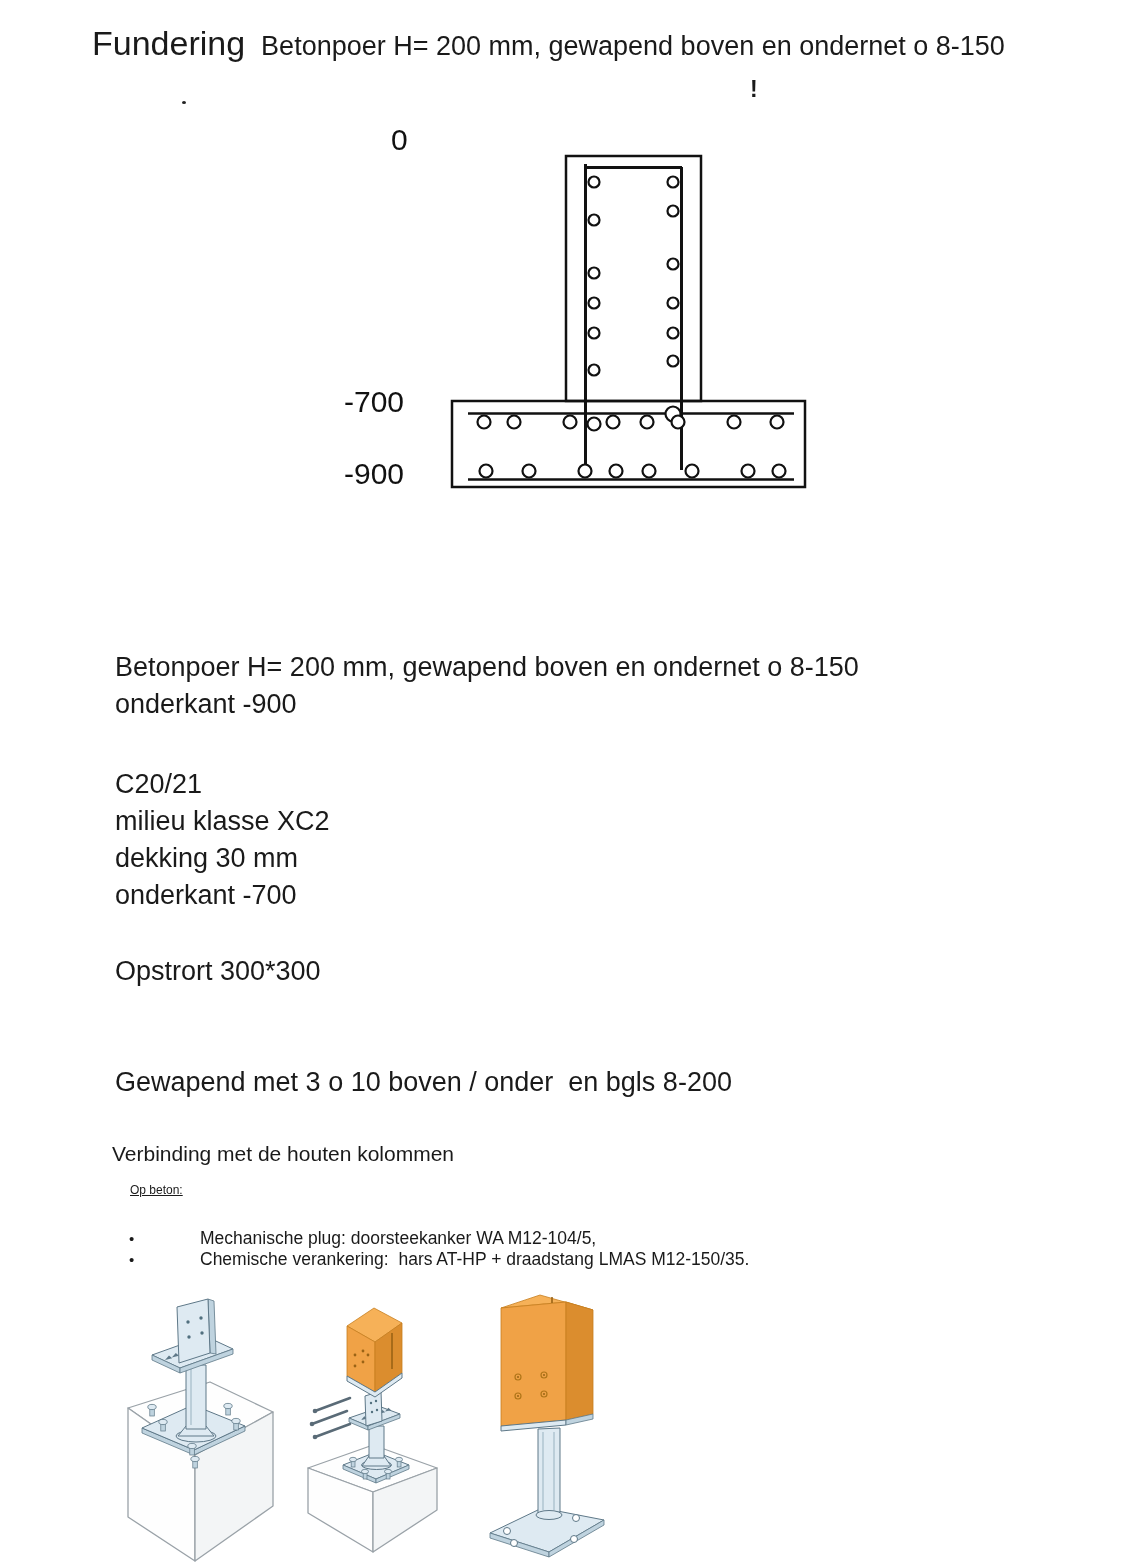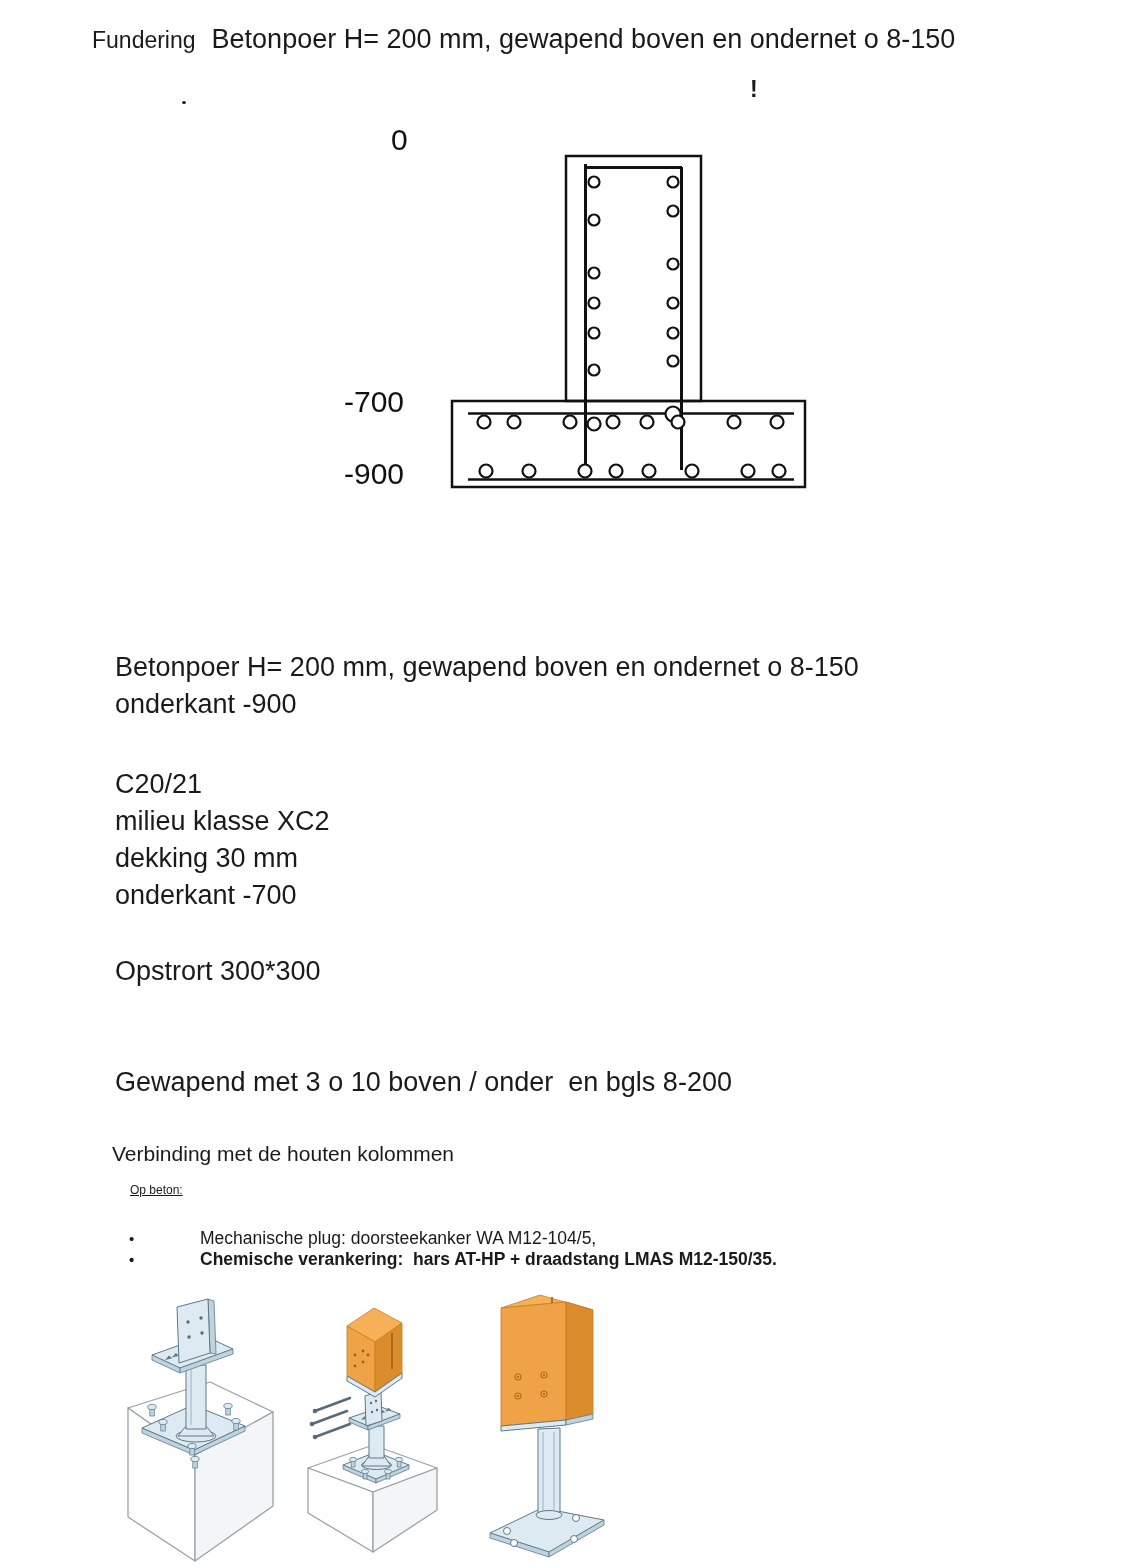--- a/index.html
+++ b/index.html
@@ -5,42 +5,42 @@
   html,body{margin:0;padding:0;}
   body{
     width:1124px;height:1568px;background:#ffffff;position:relative;overflow:hidden;
     font-family:"Liberation Sans",sans-serif;color:var(--ink,#1a1a1a);
   }
   .page{position:absolute;inset:0;}
   .pre{white-space:pre-wrap;}
 
   
   .hline1{position:absolute;left:92px;top:24px;white-space:nowrap;}
-  .hline1 .title{font-size:23px;margin-top:6px;}
+  .hline1 .title{font-size:34px;margin-top:6px;}
   .hline1 .subtitle{font-size:27px;margin-left:16px;}
   .hline2{position:absolute;left:92px;top:62px;font-size:29px;}
   .stray-exclaim{position:absolute;left:750px;top:78px;font-size:23px;font-weight:700;line-height:23px;}
   .stray-dot{position:absolute;left:182px;top:101px;width:4px;height:3px;background:#222;border-radius:50%;}
 
   
   #diagram-svg{position:absolute;left:330px;top:112px;width:500px;height:392px;}
   #diagram-svg .outline{fill:none;stroke:#111;stroke-width:2.5;}
   #diagram-svg .rebar{stroke:#111;}
   #diagram-svg .rcirc{fill:#fff;stroke:#111;stroke-width:2.2;}
   #diagram-svg .dlabel{font-family:"Liberation Sans",sans-serif;font-size:30px;fill:#111;}
 
   
   .spec{position:absolute;left:115px;font-size:27px;line-height:37px;}
   .b1{top:649px;} .b2{top:766px;} .b3{top:953px;} .b4{top:1064px;}
 
   .conn-heading{position:absolute;left:112px;top:1134px;font-size:21px;line-height:40px;}
   .conn-sub{position:absolute;left:130px;top:1183px;font-size:12px;text-decoration:underline;}
   .bullet{position:absolute;left:129px;font-size:17.5px;line-height:21px;}
   .bullet .bdot{display:inline-block;width:71px;font-size:15px;}
-  .brow1{top:1228px;} .brow2{top:1249px;font-weight:bold;}
+  .brow1{top:1228px;} .brow2{top:1249px;}
 
   
   #fig1{position:absolute;left:105px;top:1293px;width:235px;height:272px;}
   #fig2{position:absolute;left:305px;top:1295px;width:180px;height:262px;}
   #fig3{position:absolute;left:480px;top:1290px;width:180px;height:278px;}
 
   .conc{fill:#FEFEFE;stroke:var(--concrete_line,#9AA2A8);stroke-width:1.3;stroke-linejoin:round;}
   .shade{fill:#F3F5F6;}
   .steel{fill:var(--steel_light,#DEEAF2);stroke:var(--steel_line,#5E7888);stroke-width:1;stroke-linejoin:round;}
   .steelm{fill:var(--steel_mid,#BFD3DF);stroke:var(--steel_line,#5E7888);stroke-width:.8;}

